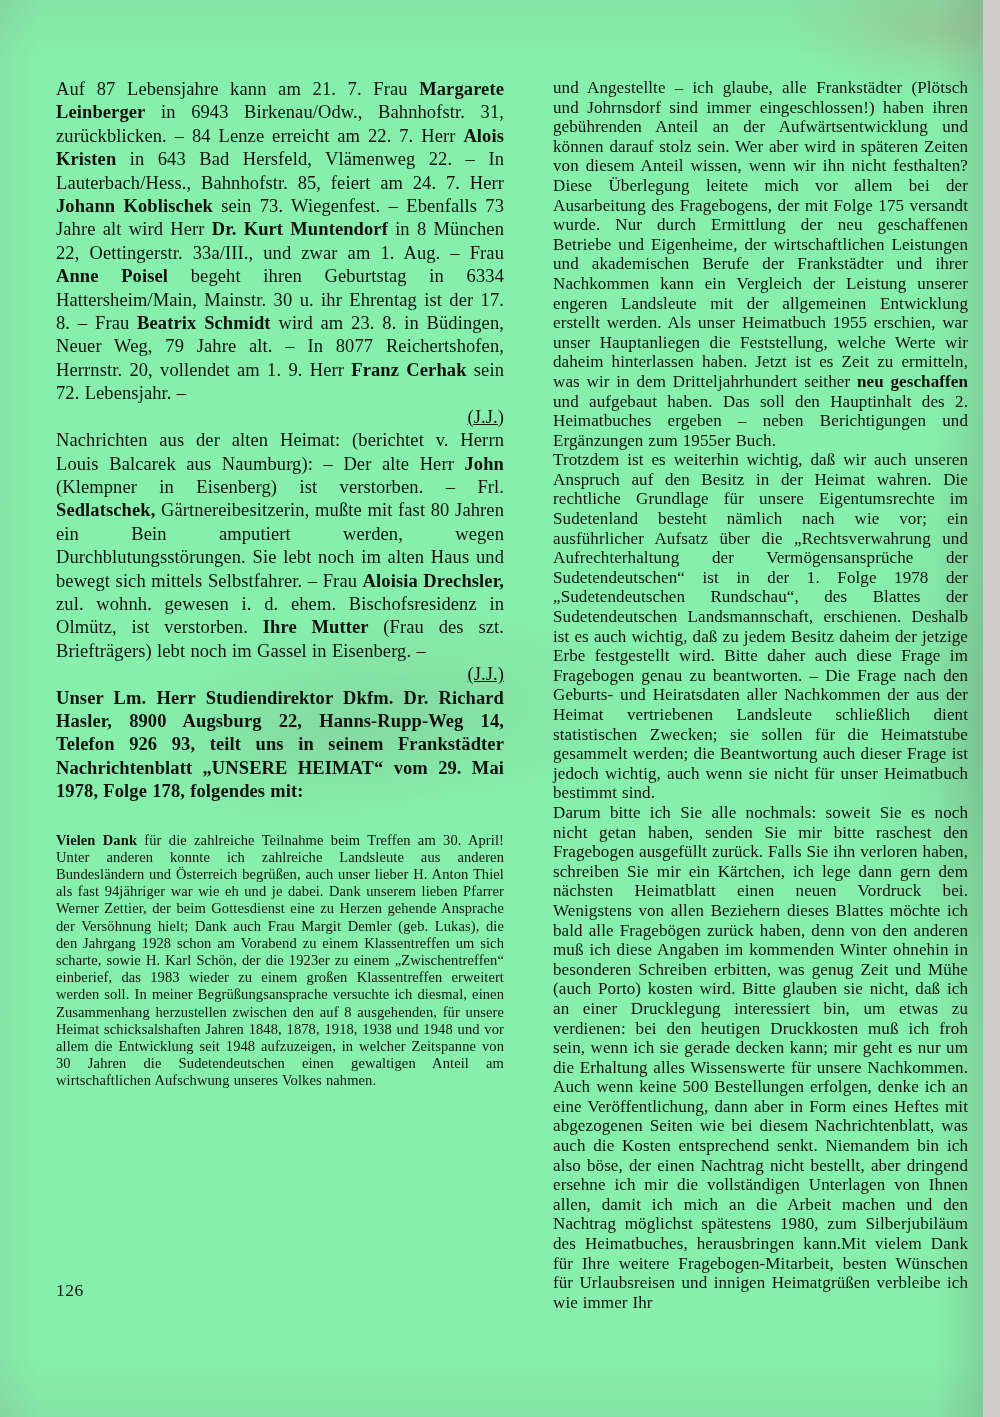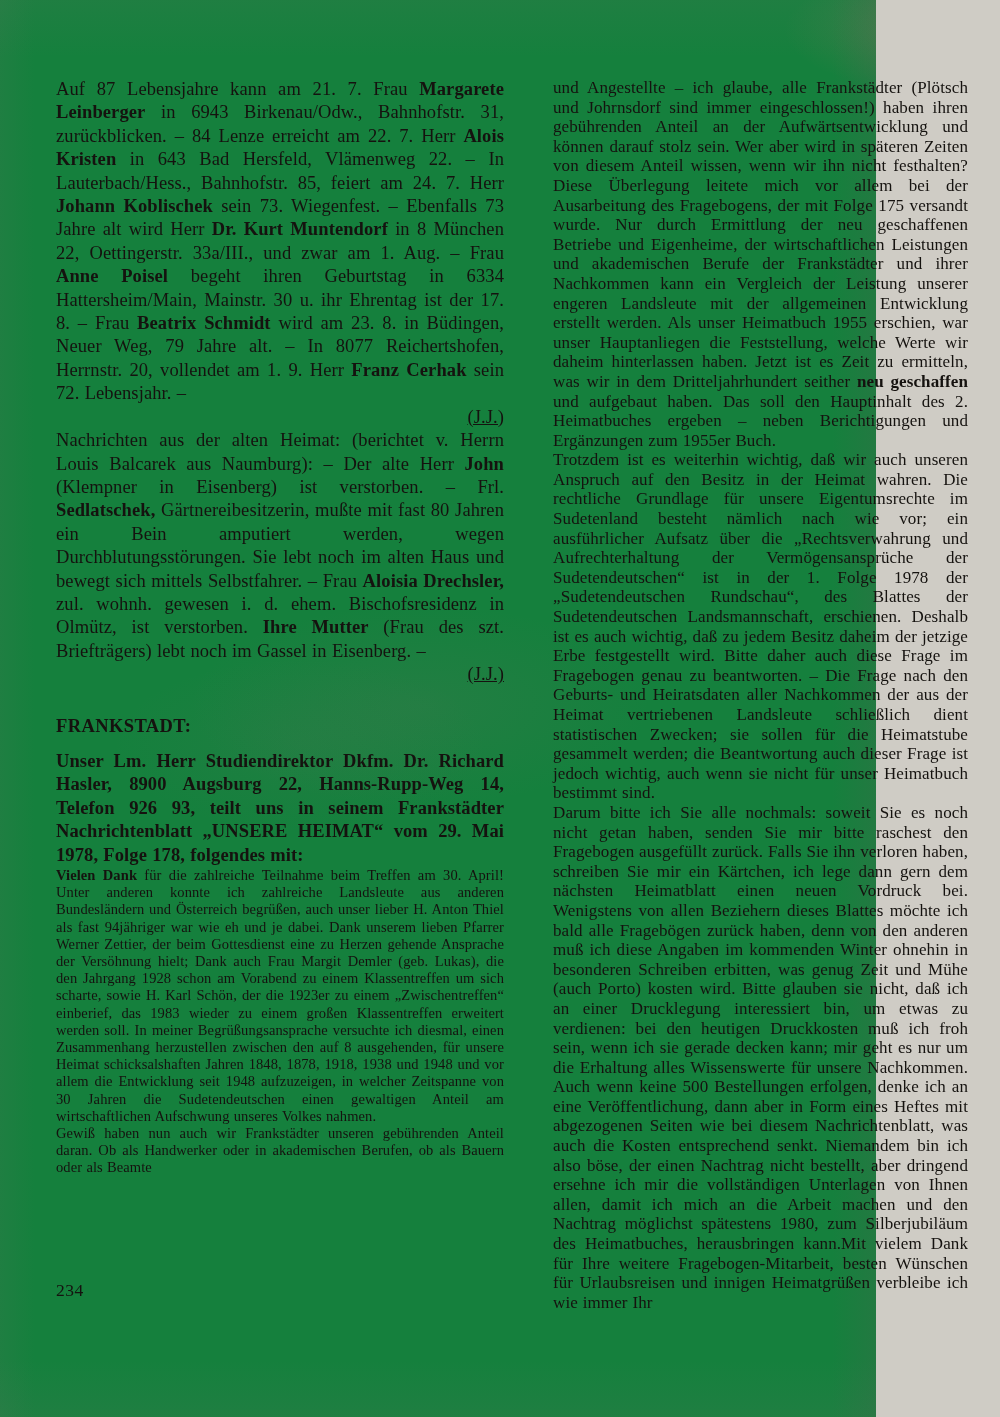--- a/index.html
+++ b/index.html
@@ -9,23 +9,23 @@
   body {
     width: 1000px;
     height: 1417px;
     background: #cfccc5;
     font-family: "Liberation Serif", "DejaVu Serif", serif;
     color: #15120f;
     overflow: hidden;
   }
   .page {
     position: relative;
-    width: 876px;
+    width: 983px;
     height: 1417px;
-    background: #15803d;
+    background: #86efac;
   }
   
   .page::before {
     content: "";
     position: absolute;
     inset: 0;
     pointer-events: none;
     background:
       radial-gradient(230px 90px at 945px 30px, rgba(186,120,110,0.28), rgba(186,120,110,0) 70%),
       radial-gradient(320px 140px at 420px 705px, rgba(118,112,102,0.14), rgba(118,112,102,0) 72%),
@@ -44,21 +44,21 @@
   .blk {
     margin: 0;
     text-align: justify;
     hyphens: auto;
     -webkit-hyphens: auto;
     word-spacing: 0.5px;
     letter-spacing: 0.1px;
   }
   .sz-lg { font-size: 18.5px; line-height: 23.4px; }
   .sz-md { font-size: 17px;   line-height: 19.6px; margin-left: 35px; }
-  .sz-sm { font-size: 14.5px; line-height: 17.2px; }
+  .sz-sm { font-size: 14.5px; line-height: 17.2px; margin-top: 28px; }
 
   .kind-signature { text-align: right; text-decoration: underline; }
   .kind-heading {
     font-weight: bold;
     text-align: left;
     margin-top: 28px;
     margin-bottom: 12px;
     letter-spacing: 0.4px;
   }
   .blk b { font-weight: bold; }
@@ -73,24 +73,22 @@
 </style>
 </head>
 <body>
 
 <div class="page">
   <div class="col col-left">
       <p class="blk kind-paragraph sz-lg"><span>Auf 87 Lebensjahre kann am 21. 7. Frau </span><b>Margarete Leinberger</b><span> in 6943 Birkenau/Odw., Bahnhofstr. 31, zurückblicken. – 84 Lenze erreicht am 22. 7. Herr </span><b>Alois Kristen</b><span> in 643 Bad Hersfeld, Vlämenweg 22. – In Lauterbach/Hess., Bahnhofstr. 85, feiert am 24. 7. Herr </span><b>Johann Koblischek</b><span> sein 73. Wiegenfest. – Ebenfalls 73 Jahre alt wird Herr </span><b>Dr. Kurt Muntendorf</b><span> in 8 München 22, Oettingerstr. 33a/III., und zwar am 1. Aug. – Frau </span><b>Anne Poisel</b><span> begeht ihren Geburtstag in 6334 Hattersheim/Main, Mainstr. 30 u. ihr Ehrentag ist der 17. 8. – Frau </span><b>Beatrix Schmidt</b><span> wird am 23. 8. in Büdingen, Neuer Weg, 79 Jahre alt. – In 8077 Reichertshofen, Herrnstr. 20, vollendet am 1. 9. Herr </span><b>Franz Cerhak</b><span> sein 72. Lebensjahr. –</span></p>
       <p class="blk kind-signature sz-lg"><span>(J.J.)</span></p>
       <p class="blk kind-paragraph sz-lg"><span>Nachrichten aus der alten Heimat: (berichtet v. Herrn Louis Balcarek aus Naumburg): – Der alte Herr </span><b>John</b><span> (Klempner in Eisenberg) ist verstorben. – Frl. </span><b>Sedlatschek,</b><span> Gärtnereibesitzerin, mußte mit fast 80 Jahren ein Bein amputiert werden, wegen Durchblutungsstörungen. Sie lebt noch im alten Haus und bewegt sich mittels Selbstfahrer. – Frau </span><b>Aloisia Drechsler,</b><span> zul. wohnh. gewesen i. d. ehem. Bischofsresidenz in Olmütz, ist verstorben. </span><b>Ihre Mutter</b><span> (Frau des szt. Briefträgers) lebt noch im Gassel in Eisenberg. –</span></p>
       <p class="blk kind-signature sz-lg"><span>(J.J.)</span></p>
-      <p class="blk kind-heading sz-lg"><b>FRANKSTADT:</b></p>
       <p class="blk kind-paragraph sz-lg"><b>Unser Lm. Herr Studiendirektor Dkfm. Dr. Richard Hasler, 8900 Augsburg 22, Hanns-Rupp-Weg 14, Telefon 926 93, teilt uns in seinem Frankstädter Nachrichtenblatt „UNSERE HEIMAT“ vom 29. Mai 1978, Folge 178, folgendes mit:</b></p>
       <p class="blk kind-paragraph sz-sm"><b>Vielen Dank</b><span> für die zahlreiche Teilnahme beim Treffen am 30. April! Unter anderen konnte ich zahlreiche Landsleute aus anderen Bundesländern und Österreich begrüßen, auch unser lieber H. Anton Thiel als fast 94jähriger war wie eh und je dabei. Dank unserem lieben Pfarrer Werner Zettier, der beim Gottesdienst eine zu Herzen gehende Ansprache der Versöhnung hielt; Dank auch Frau Margit Demler (geb. Lukas), die den Jahrgang 1928 schon am Vorabend zu einem Klassentreffen um sich scharte, sowie H. Karl Schön, der die 1923er zu einem „Zwischentreffen“ einberief, das 1983 wieder zu einem großen Klassentreffen erweitert werden soll. In meiner Begrüßungsansprache versuchte ich diesmal, einen Zusammenhang herzustellen zwischen den auf 8 ausgehenden, für unsere Heimat schicksalshaften Jahren 1848, 1878, 1918, 1938 und 1948 und vor allem die Entwicklung seit 1948 aufzuzeigen, in welcher Zeitspanne von 30 Jahren die Sudetendeutschen einen gewaltigen Anteil am wirtschaftlichen Aufschwung unseres Volkes nahmen.</span></p>
-      <p class="blk kind-paragraph sz-sm"><span>Gewiß haben nun auch wir Frankstädter unseren gebührenden Anteil daran. Ob als Handwerker oder in akademischen Berufen, ob als Bauern oder als Beamte</span></p>
     </div>
   <div class="col col-right">
       <p class="blk kind-paragraph sz-md"><span>und Angestellte – ich glaube, alle Frankstädter (Plötsch und Johrnsdorf sind immer eingeschlossen!) haben ihren gebührenden Anteil an der Aufwärtsentwicklung und können darauf stolz sein. Wer aber wird in späteren Zeiten von diesem Anteil wissen, wenn wir ihn nicht festhalten? Diese Überlegung leitete mich vor allem bei der Ausarbeitung des Fragebogens, der mit Folge 175 versandt wurde. Nur durch Ermittlung der neu geschaffenen Betriebe und Eigenheime, der wirtschaftlichen Leistungen und akademischen Berufe der Frankstädter und ihrer Nachkommen kann ein Vergleich der Leistung unserer engeren Landsleute mit der allgemeinen Entwicklung erstellt werden. Als unser Heimatbuch 1955 erschien, war unser Hauptanliegen die Feststellung, welche Werte wir daheim hinterlassen haben. Jetzt ist es Zeit zu ermitteln, was wir in dem Dritteljahrhundert seither </span><b>neu geschaffen</b><span> und aufgebaut haben. Das soll den Hauptinhalt des 2. Heimatbuches ergeben – neben Berichtigungen und Ergänzungen zum 1955er Buch.</span></p>
       <p class="blk kind-paragraph sz-md"><span>Trotzdem ist es weiterhin wichtig, daß wir auch unseren Anspruch auf den Besitz in der Heimat wahren. Die rechtliche Grundlage für unsere Eigentumsrechte im Sudetenland besteht nämlich nach wie vor; ein ausführlicher Aufsatz über die „Rechtsverwahrung und Aufrechterhaltung der Vermögensansprüche der Sudetendeutschen“ ist in der 1. Folge 1978 der „Sudetendeutschen Rundschau“, des Blattes der Sudetendeutschen Landsmannschaft, erschienen. Deshalb ist es auch wichtig, daß zu jedem Besitz daheim der jetzige Erbe festgestellt wird. Bitte daher auch diese Frage im Fragebogen genau zu beantworten. – Die Frage nach den Geburts- und Heiratsdaten aller Nachkommen der aus der Heimat vertriebenen Landsleute schließlich dient statistischen Zwecken; sie sollen für die Heimatstube gesammelt werden; die Beantwortung auch dieser Frage ist jedoch wichtig, auch wenn sie nicht für unser Heimatbuch bestimmt sind.</span></p>
       <p class="blk kind-paragraph sz-md"><span>Darum bitte ich Sie alle nochmals: soweit Sie es noch nicht getan haben, senden Sie mir bitte raschest den Fragebogen ausgefüllt zurück. Falls Sie ihn verloren haben, schreiben Sie mir ein Kärtchen, ich lege dann gern dem nächsten Heimatblatt einen neuen Vordruck bei. Wenigstens von allen Beziehern dieses Blattes möchte ich bald alle Fragebögen zurück haben, denn von den anderen muß ich diese Angaben im kommenden Winter ohnehin in besonderen Schreiben erbitten, was genug Zeit und Mühe (auch Porto) kosten wird. Bitte glauben sie nicht, daß ich an einer Drucklegung interessiert bin, um etwas zu verdienen: bei den heutigen Druckkosten muß ich froh sein, wenn ich sie gerade decken kann; mir geht es nur um die Erhaltung alles Wissenswerte für unsere Nachkommen. Auch wenn keine 500 Bestellungen erfolgen, denke ich an eine Veröffentlichung, dann aber in Form eines Heftes mit abgezogenen Seiten wie bei diesem Nachrichtenblatt, was auch die Kosten entsprechend senkt. Niemandem bin ich also böse, der einen Nachtrag nicht bestellt, aber dringend ersehne ich mir die vollständigen Unterlagen von Ihnen allen, damit ich mich an die Arbeit machen und den Nachtrag möglichst spätestens 1980, zum Silberjubiläum des Heimatbuches, herausbringen kann.Mit vielem Dank für Ihre weitere Fragebogen-Mitarbeit, besten Wünschen für Urlaubsreisen und innigen Heimatgrüßen verbleibe ich wie immer Ihr</span></p>
     </div>
-  <div class="page-number">234</div>
+  <div class="page-number">126</div>
 </div>
 
 </body></html>

